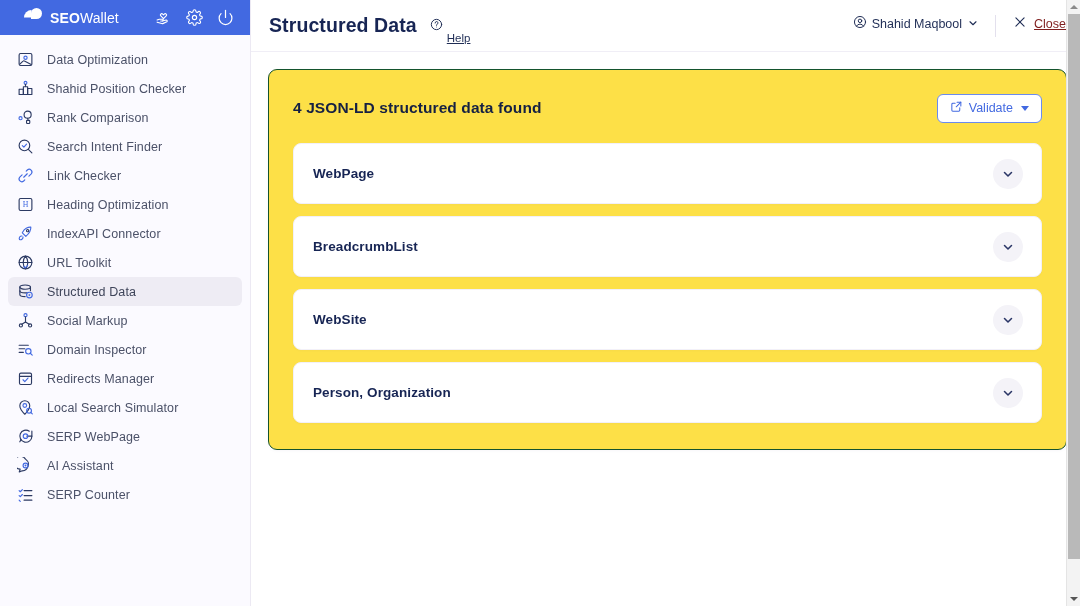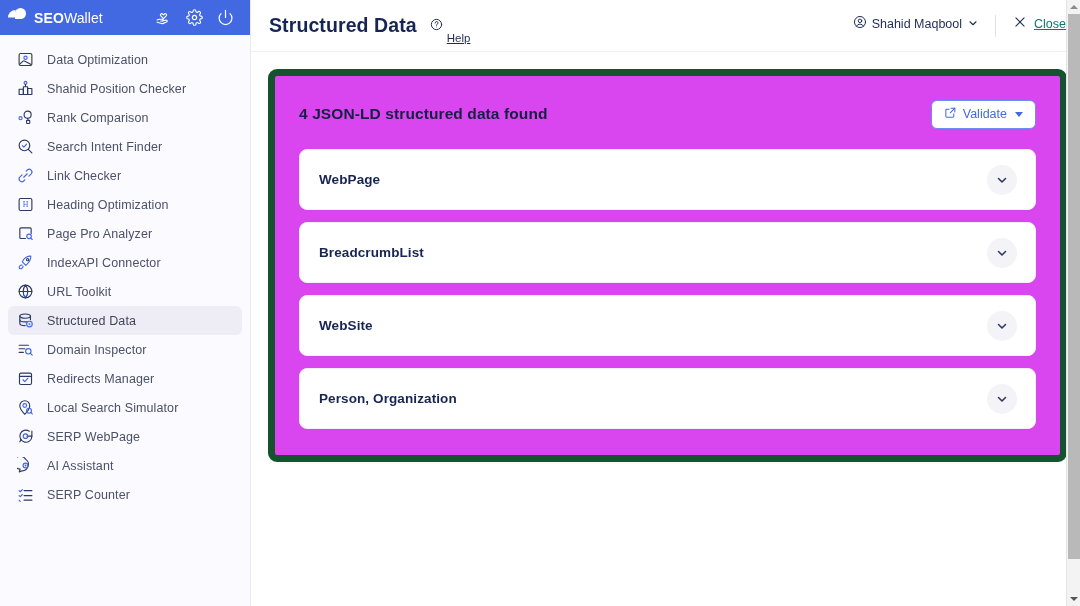--- a/index.html
+++ b/index.html
@@ -25,21 +25,21 @@
     display: flex;
     flex-direction: column;
     flex: 0 0 250px;
     position: relative;
   }
   .brandbar {
     height: 35px;
     background: #4269e1;
     display: flex;
     align-items: center;
-    padding: 0 10px 0 8px;
+    padding: 0 10px 0 24px;
     flex: 0 0 35px;
   }
   .brand-logo {
     width: 19px; height: 19px;
     position: relative;
     flex: 0 0 19px;
     margin-right: 7px;
   }
   .brand-logo .pie-a {
     position: absolute; left: 0; top: 2px;
@@ -168,33 +168,33 @@
   }
   .closebox {
     display: flex;
     align-items: center;
     gap: 7px;
     cursor: pointer;
     padding-left: 17px;
   }
   .closebox .ctext {
     font-size: 12.5px;
-    color: #0f766e;
+    color: #7f1d1d;
     text-decoration: underline;
   }
 
   .scrollarea {
     flex: 1 1 auto;
     background: #ffffff;
     padding: 17px 13px 0 17px;
     overflow: hidden;
   }
   .card {
-    background: #d946ef;
-    border: 7px solid #14532d;
+    background: #fde047;
+    border: 1px solid #14532d;
     border-radius: 9px;
     box-shadow: 0 1px 3px rgba(90,80,140,.05);
     padding: 20px 24px 26px 24px;
   }
   .card-head {
     display: flex;
     align-items: center;
     min-height: 36px;
   }
   .card-title {
@@ -397,30 +397,20 @@
       <div class="navitem">
         <span class="nicon">
           <svg width="17" height="17" viewBox="0 0 24 24" fill="none" stroke="#2c3a63" stroke-width="1.6" stroke-linecap="round" stroke-linejoin="round">
             <rect x="3" y="3.5" width="18" height="17" rx="2"></rect>
             <text x="12" y="16" font-size="11" font-family="Liberation Serif, serif" fill="#4269e1" stroke="none" text-anchor="middle">H</text>
           </svg>
         </span>
         <span class="nlabel">Heading Optimization</span>
       </div>
 
-      <div class="navitem">
-        <span class="nicon">
-          <svg width="17" height="17" viewBox="0 0 24 24" fill="none" stroke="#2c3a63" stroke-width="1.6" stroke-linecap="round" stroke-linejoin="round">
-            <path d="M20 12V5.5A1.5 1.5 0 0 0 18.5 4h-13A1.5 1.5 0 0 0 4 5.5v12A1.5 1.5 0 0 0 5.5 19H12"></path>
-            <circle cx="17" cy="16" r="3.2" stroke="#4269e1"></circle>
-            <line x1="19.4" y1="18.4" x2="21.5" y2="20.5" stroke="#4269e1"></line>
-          </svg>
-        </span>
-        <span class="nlabel">Page Pro Analyzer</span>
-      </div>
 
       <div class="navitem">
         <span class="nicon">
           <svg width="17" height="17" viewBox="0 0 24 24" fill="none" stroke="#4269e1" stroke-width="1.6" stroke-linecap="round" stroke-linejoin="round">
             <path d="M13 4.5c3.5-1.8 6.5-1.5 6.5-1.5s.3 3-1.5 6.5c-1.5 2.9-5.5 6.5-5.5 6.5l-5-5S9.9 6.1 13 4.5Z"></path>
             <circle cx="15" cy="8" r="1.6" stroke="#2c3a63"></circle>
             <path d="M7 15.5 a3.5 3.5 0 0 0-3.5 5 3.5 3.5 0 0 0 5-3.5"></path>
           </svg>
         </span>
         <span class="nlabel">IndexAPI Connector</span>
@@ -445,20 +435,33 @@
             <path d="M4 5.8v10.4c0 1.7 3.4 3 7.5 3"></path>
             <path d="M19 5.8v5"></path>
             <path d="M4 11c0 1.7 3.4 3 7.5 3 1.1 0 2.2-.1 3-.3"></path>
             <circle cx="17.5" cy="17" r="4" stroke="#4269e1"></circle>
             <path d="M17.5 15.2 l.55 1.15 1.25.16-.9.88.22 1.25-1.12-.6-1.12.6.22-1.25-.9-.88 1.25-.16Z" fill="#4269e1" stroke="none"></path>
           </svg>
         </span>
         <span class="nlabel">Structured Data</span>
       </div>
 
+      <div class="navitem">
+        <span class="nicon">
+          <svg width="17" height="17" viewBox="0 0 24 24" fill="none" stroke="#2c3a63" stroke-width="1.6" stroke-linecap="round" stroke-linejoin="round">
+            <circle cx="12" cy="4.5" r="2.2" stroke="#4269e1"></circle>
+            <circle cx="5.5" cy="19" r="2.2"></circle>
+            <circle cx="18.5" cy="19" r="2.2"></circle>
+            <line x1="12" y1="6.7" x2="12" y2="14"></line>
+            <line x1="12" y1="14" x2="6.8" y2="17.3"></line>
+            <line x1="12" y1="14" x2="17.2" y2="17.3"></line>
+          </svg>
+        </span>
+        <span class="nlabel">Social Markup</span>
+      </div>
 
       <div class="navitem">
         <span class="nicon">
           <svg width="17" height="17" viewBox="0 0 24 24" fill="none" stroke="#2c3a63" stroke-width="1.6" stroke-linecap="round" stroke-linejoin="round">
             <line x1="3" y1="6" x2="16" y2="6"></line>
             <line x1="3" y1="11" x2="11" y2="11"></line>
             <line x1="3" y1="16" x2="9" y2="16"></line>
             <circle cx="16" cy="14.5" r="3.8" stroke="#4269e1"></circle>
             <line x1="18.8" y1="17.3" x2="21.5" y2="20" stroke="#4269e1"></line>
           </svg>

